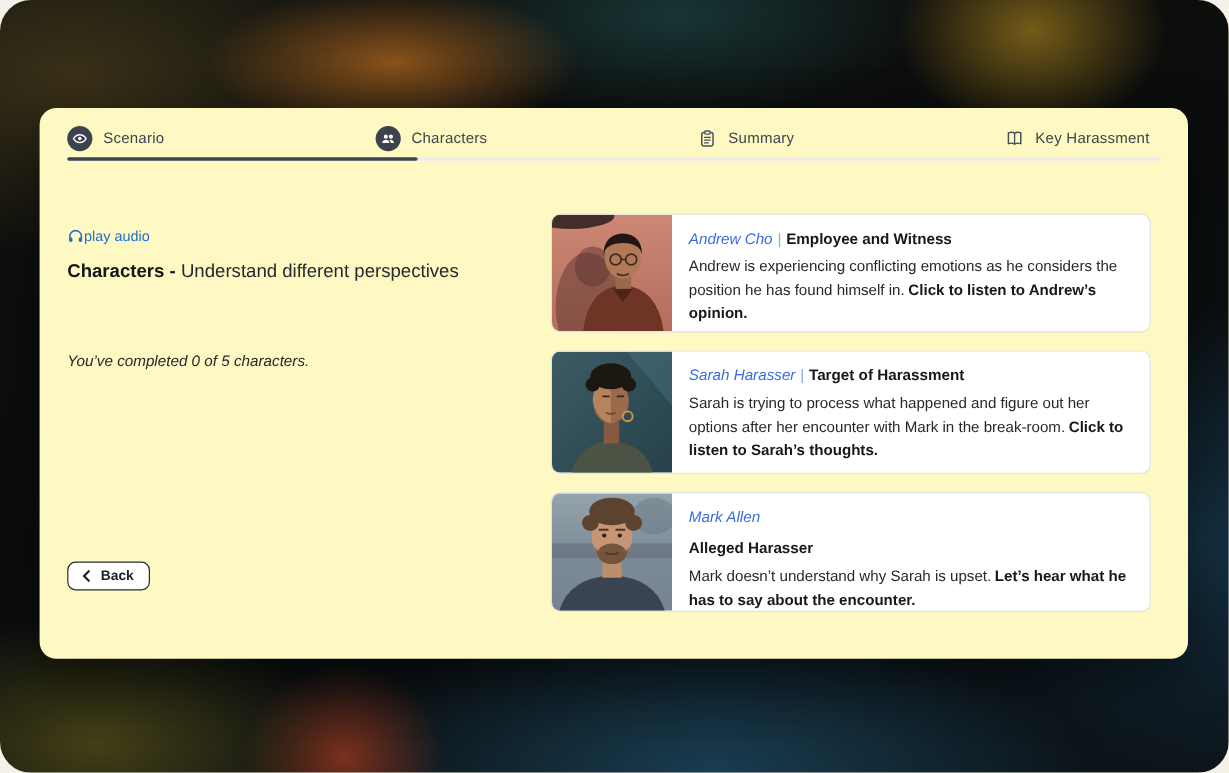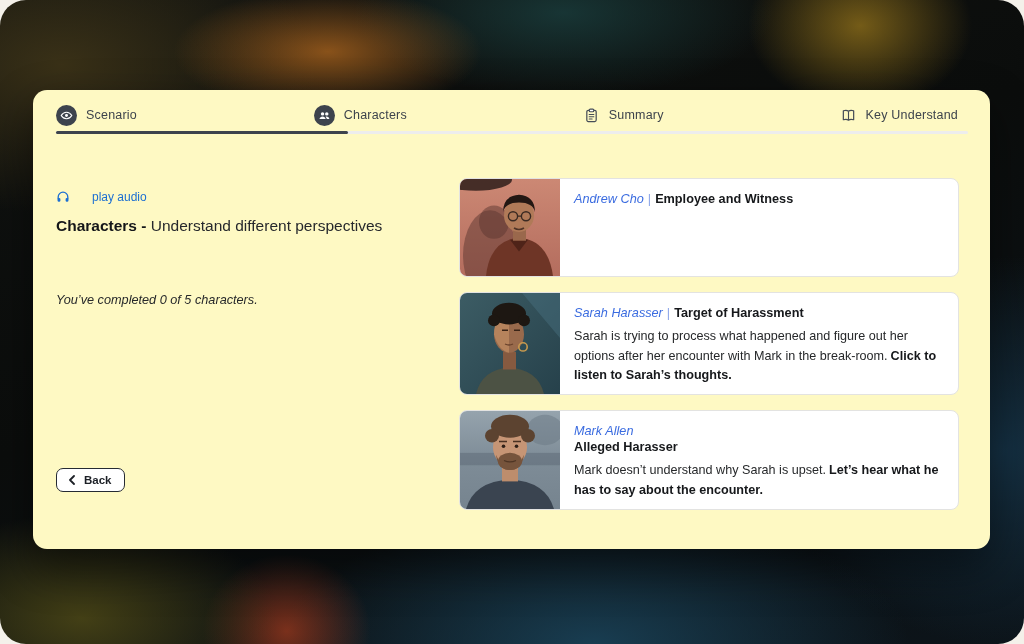--- a/index.html
+++ b/index.html
@@ -35,21 +35,21 @@
   .tab-label { font-size:12.5px; color:#3d434c; font-weight:500; letter-spacing:.2px; }
   .tab-icon-circle { width:21px; height:21px; border-radius:50%; background:#3d434d;
           display:flex; align-items:center; justify-content:center; }
   .tab-icon-plain { width:16px; height:16px; display:flex; align-items:center; justify-content:center; }
   .progress-track { position:absolute; left:23px; top:41px; width:912px; height:3px;
           background:#ededed; border-radius:2px; }
   .progress-fill { height:3px; background:#3d434d; border-radius:2px; }
 
   
   .left-col { position:absolute; left:23px; top:100px; width:412px; }
-  .play-audio { display:inline-flex; gap:22px; color:#1c6fd2;
+  .play-audio { display:inline-flex; gap:0; color:#1c6fd2;
           font-size:12px; font-weight:500; cursor:pointer; }
   .heading { margin-top:9px; font-size:15.5px; color:#141619; }
   .heading b { font-weight:700; }
   .heading span { font-weight:400; color:#26282c; }
   .body-copy { margin-top:14px; font-size:12.7px; line-height:1.62; color:#26282a; }
   .note { margin-top:58px; font-size:12.7px; font-style:italic; color:#26282a; }
   .back-btn { position:absolute; left:23px; top:378px; display:inline-flex; align-items:center;
           gap:7px; border:1.6px solid #262b33; border-radius:7px; background:#fff;
           padding:5px 12px 5px 10px; font-size:11.5px; font-weight:700; color:#1c2026; cursor:pointer;justify-content:flex-end; }
 
@@ -61,21 +61,21 @@
   .card-1 { height:99px; } .card-2 { height:103px; } .card-3 { height:100px; }
   .photo { width:100px; flex:0 0 100px; }
   .photo svg { display:block; width:100%; height:100%; }
   .card-text { flex:1; padding:13px 16px 10px 14px; }
   .name-row { font-size:12.7px; }
   .char-name { color:#3b6ce0; font-style:italic; }
   .sep { color:#8aa4e8; margin:0 4px; }
   .char-role { font-weight:700; color:#16181b; }
   .card-body { margin-top:7px; font-size:12.6px; line-height:1.55; color:#26282a; }
   .cta { font-weight:700; color:#16181b; margin-left:3px; }
-  .role-line { margin-top:2px; }
+  .role-line { margin-top:12px; }
 </style>
 </head>
 <body>
 
 <div class="screen"></div>
 
 <div class="panel">
 
   <div class="tabs">
     <div class="tab">
@@ -108,21 +108,21 @@
       </span>
       <span class="tab-label">Summary</span>
     </div>
     <div class="tab">
       <span class="tab-icon-plain">
         <svg width="15" height="15" viewBox="0 0 16 16">
             <path d="M8 3.4C6.8 2.4 4.6 2.2 2.5 2.9v9.6c2.1-.7 4.3-.5 5.5.5 1.2-1 3.4-1.2 5.5-.5V2.9c-2.1-.7-4.3-.5-5.5.5z" fill="none" stroke="#464d57" stroke-width="1.3" stroke-linejoin="round"></path>
             <path d="M8 3.6v9.2" stroke="#464d57" stroke-width="1.2"></path>
           </svg>
       </span>
-      <span class="tab-label">Key Understand</span>
+      <span class="tab-label">Key Harassment</span>
     </div>
   </div>
   <div class="progress-track">
     <div class="progress-fill" style="width: 32%;"></div>
   </div>
 
   <div class="left-col">
     <span class="play-audio">
       <svg width="14" height="14" viewBox="0 0 16 16">
           <path d="M2.5 10V8a5.5 5.5 0 0 1 11 0v2" fill="none" stroke="#1c6fd2" stroke-width="1.5" stroke-linecap="round"></path>
@@ -167,20 +167,23 @@
           <circle cx="53" cy="38" r="4.6" fill="none" stroke="#3a2a22" stroke-width="1.4"></circle>
           <circle cx="66" cy="38" r="4.6" fill="none" stroke="#3a2a22" stroke-width="1.4"></circle>
           <path d="M57.6 38 h3.8" stroke="#3a2a22" stroke-width="1.3"></path>
           <path d="M54 50 q5 3 10 0" stroke="#4e3326" stroke-width="1.6" fill="none"></path>
         </svg>
       </div>
       <div class="card-text">
         <div class="name-row">
           <span class="char-name">Andrew Cho</span><span class="sep">|</span><span class="char-role">Employee and Witness</span>
         </div>
+        <p class="card-body">
+          <span>Andrew is experiencing conflicting emotions as he considers the position he has found himself in.</span><span class="cta">Click to listen to Andrew’s opinion.</span>
+        </p>
       </div>
     </div>
 
     <div class="card card-2">
       <div class="photo">
         <svg viewBox="0 0 100 103" preserveAspectRatio="none">
           <defs>
               <linearGradient id="sBg" x1="0" y1="0" x2="1" y2="1">
                 <stop offset="0" stop-color="#3c5c64"></stop>
                 <stop offset="1" stop-color="#26414b"></stop>

